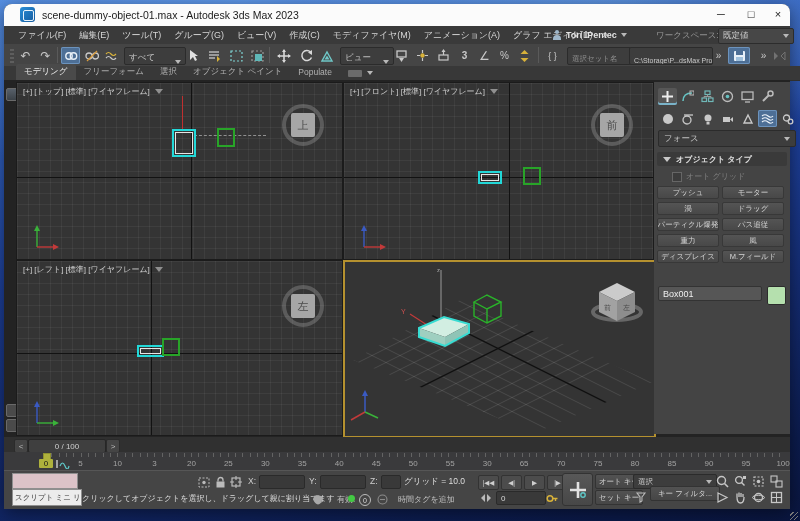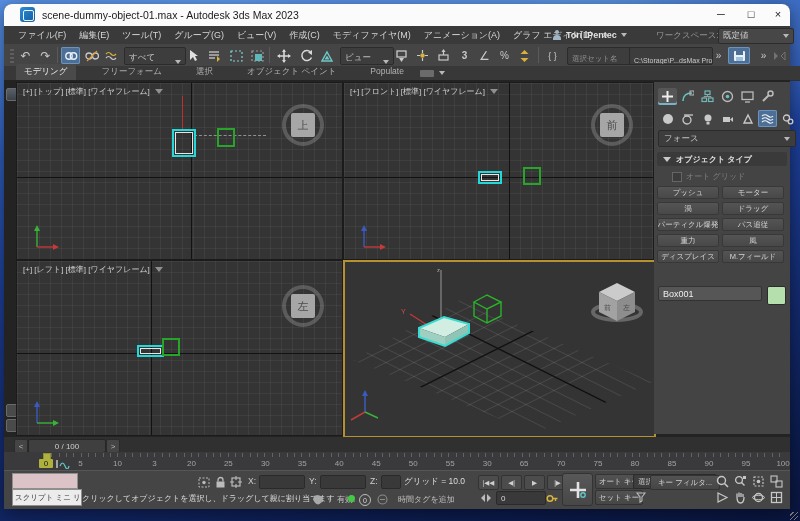--- a/index.html
+++ b/index.html
@@ -279,21 +279,21 @@
     </span>
   <span class="ab tico" style="left:754px;font-size:10px">»</span>
   <span class="ab tico" style="left:770px;opacity:.45">
     <svg width="13" height="12">
         <polygon points="1,2 5,6 1,10" fill="#aaa"></polygon>
         <polygon points="12,2 8,6 12,10" fill="none" stroke="#aaa" stroke-width="1"></polygon>
       </svg>
     </span>
 
   <div class="ab" id="ribbon">
-    <div style="display:flex;gap:18px;align-items:flex-start">
+    <div style="display:flex;gap:0;align-items:center">
         <span class="rtab">モデリング</span>
         <span class="rtab">フリーフォーム</span>
         <span class="rtab">選択</span>
         <span class="rtab">オブジェクト ペイント</span>
         <span class="rtab">Populate</span>
       </div>
     <span id="ribbonmin"></span>
     <span class="caret" style="margin-left:3px;margin-bottom:5px"></span>
   </div>
   <div class="ab" id="polytab">ポリゴン モデリング</div>
@@ -644,21 +644,21 @@
   <div class="ab keybtn" style="left:595px;top:490px;width:36px">セット キー</div>
   <div class="ab" id="seldrop">
     <span>選択</span>
       <span class="caret"></span>
   </div>
   <span class="ab navico" style="left:633px;top:490px">
     <svg width="12" height="12">
         <path d="M2 2 h8 L7 6 v4 l-2 1 V6 Z" fill="none" stroke="#bbb" stroke-width="1.1"></path>
       </svg>
     </span>
-  <div class="ab keybtn" style="left:650px;top:475px;width:58px">キー フィルタ...</div>
+  <div class="ab keybtn" style="left:650px;top:486px;width:58px">キー フィルタ...</div>
 
   <span class="ab navico" style="left:714px;top:474px">
     <svg width="13" height="13">
         <circle cx="5.5" cy="5.5" r="4" fill="none" stroke="#c6c6c6" stroke-width="1.4"></circle>
         <path d="M8.5 8.5 L12 12" stroke="#c6c6c6" stroke-width="1.6"></path>
       </svg>
     </span>
   <span class="ab navico" style="left:732px;top:474px">
     <svg width="13" height="13">
         <circle cx="5" cy="5" r="3.4" fill="none" stroke="#c6c6c6" stroke-width="1.3"></circle>

